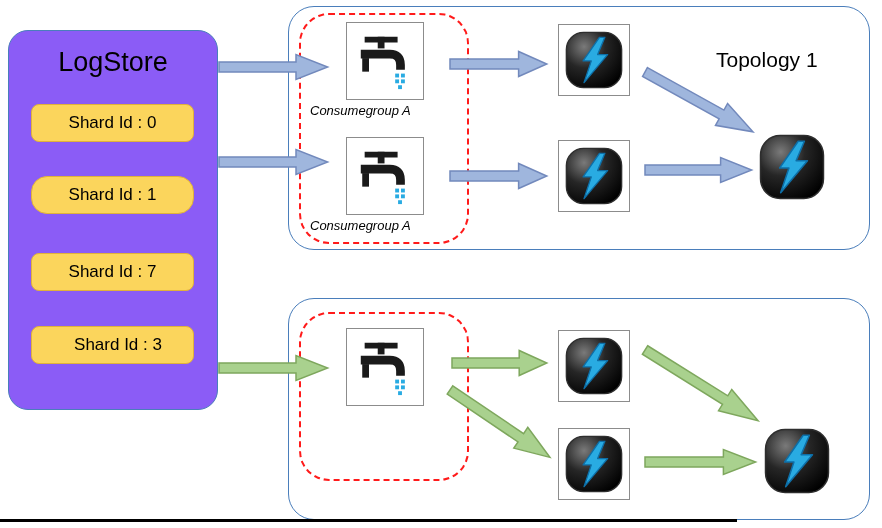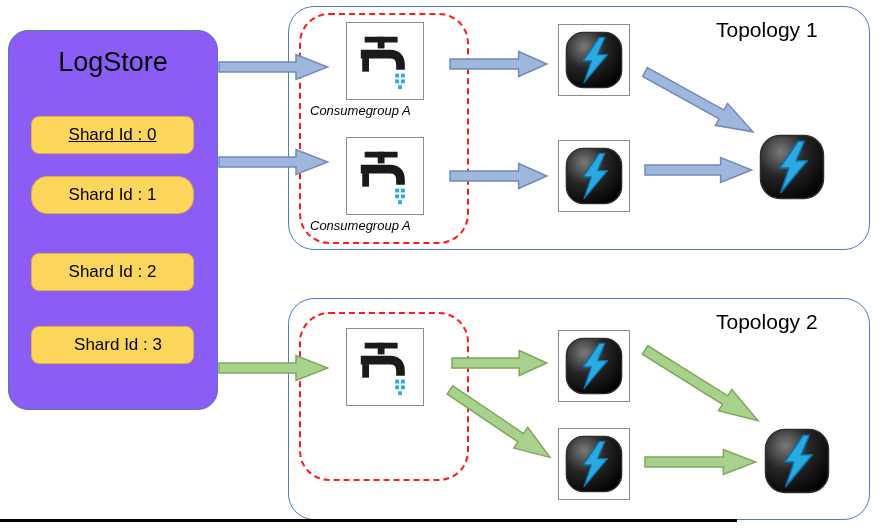--- a/index.html
+++ b/index.html
@@ -7,21 +7,21 @@
   body { font-family:"Liberation Sans", sans-serif; color:#000; }
   .canvas { position:relative; width:882px; height:528px; background:#fff; overflow:hidden; }
   .abs { position:absolute; }
   .container-box { position:absolute; border:1.6px solid var(--container-border,#4A7EBB); background:#8b5cf6; }
   .logstore { left:8px; top:30px; width:210px; height:380px; border-radius:20px; }
   .logstore-title { position:absolute; top:16px; left:0; width:100%; text-align:center; font-size:27px; }
   .shard { position:absolute; left:22px; width:163px; height:38px; background:var(--shard-fill,#FBD55C);
            border:1px solid var(--shard-border,#E0B13B); border-radius:8px;
            display:flex; align-items:center; justify-content:center; font-size:17px; }
   .topology { border-radius:26px; background:transparent; }
-  .topology-title { position:absolute; font-size:21px; }
+  .topology-title { position:absolute; font-size:21px;margin-top:30px; }
   .dashed-box { position:absolute; border:2px dashed var(--group-dashed-border,#FF1A1A); border-radius:30px; }
   .icon-box { position:absolute; background:#fff; border:1px solid var(--icon-box-border,#8C8C8C);
               display:flex; align-items:center; justify-content:center; }
   .cg-label { position:absolute; width:150px; text-align:left; font-size:13px;font-style:italic; }
   .arrow { position:absolute; height:28px; overflow:visible; }
   .arrow polygon { vector-effect:non-scaling-stroke; stroke-width:1.5; }
   .arrow.blue polygon { fill:var(--arrow-blue-fill,#9FB6DD); stroke:var(--arrow-blue-stroke,#7289BC); }
   .arrow.green polygon { fill:var(--arrow-green-fill,#A9D18E); stroke:var(--arrow-green-stroke,#7EA75D); }
   .rot { transform-origin:0 50%; }
   .bottom-line { position:absolute; left:0; top:519px; width:737px; height:3px; background:#000; }
@@ -54,31 +54,30 @@
       <rect x="1.5" y="1.5" width="61" height="61" rx="19" fill="url(#boltbg)" stroke="#2e2e2e" stroke-width="1.5"></rect>
       <path d="M38 7 L20 33 L29 33 L21 57 L47 26 L36 26 L44 7 Z" fill="var(--bolt-blue,#29ABE2)" stroke="#0D6FA8" stroke-width="1.5" stroke-linejoin="round"></path>
     </symbol>
   </defs>
 </svg>
 
 <div class="canvas">
 
   <div class="container-box logstore">
     <div class="logstore-title">LogStore</div>
-    <div class="shard" style="top:85px;text-decoration:underline;">Shard Id : 0</div>
+    <div class="shard" style="top:73px;">Shard Id : 0</div>
     <div class="shard" style="top:145px;border-radius:16px;">Shard Id : 1</div>
-    <div class="shard" style="top:222px;">Shard Id : 2</div>
+    <div class="shard" style="top:222px;">Shard Id : 7</div>
     <div class="shard" style="top:295px;padding-left:11px;">Shard Id : 3</div>
   </div>
 
   <div class="container-box topology" style="left:288px; top:6px; width:582px; height:244px;"></div>
   <div class="container-box topology" style="left:288px; top:298px; width:582px; height:222px;"></div>
 
   <div class="topology-title" style="left:716px; top:18px;">Topology 1</div>
-  <div class="topology-title" style="left:716px; top:310px;">Topology 2</div>
 
   <div class="dashed-box" style="left:299px; top:13px;  width:170px; height:231px;"></div>
   <div class="dashed-box" style="left:299px; top:312px; width:170px; height:169px;"></div>
 
   <svg class="arrow blue" style="left:219px; top:53px; width:110px;" viewBox="0 0 120 28" preserveAspectRatio="none">
       <polygon points="0,9 84,9 84,1.5 118.5,14 84,26.5 84,19 0,19"></polygon>
     </svg>
   <svg class="arrow blue" style="left:219px; top:148px; width:110px;" viewBox="0 0 120 28" preserveAspectRatio="none">
       <polygon points="0,9 84,9 84,1.5 118.5,14 84,26.5 84,19 0,19"></polygon>
     </svg>

